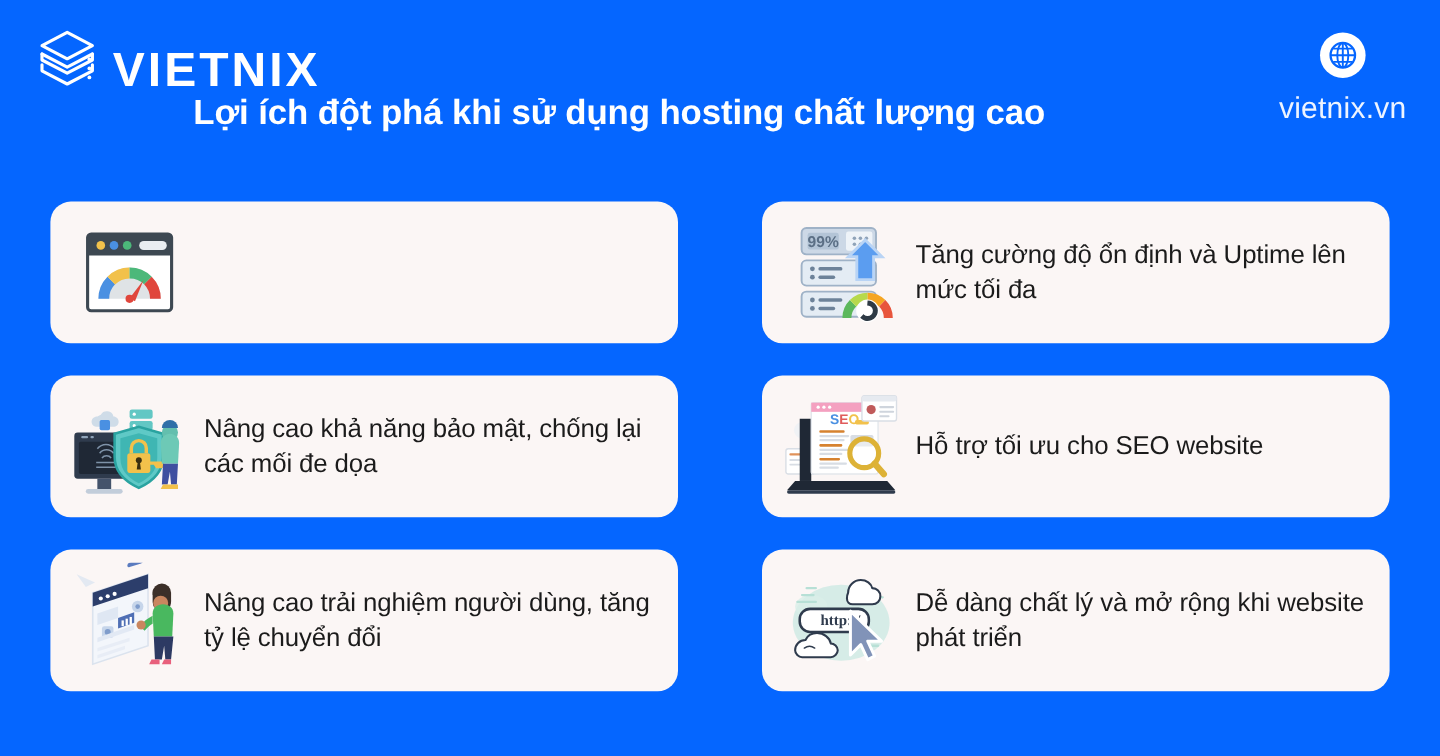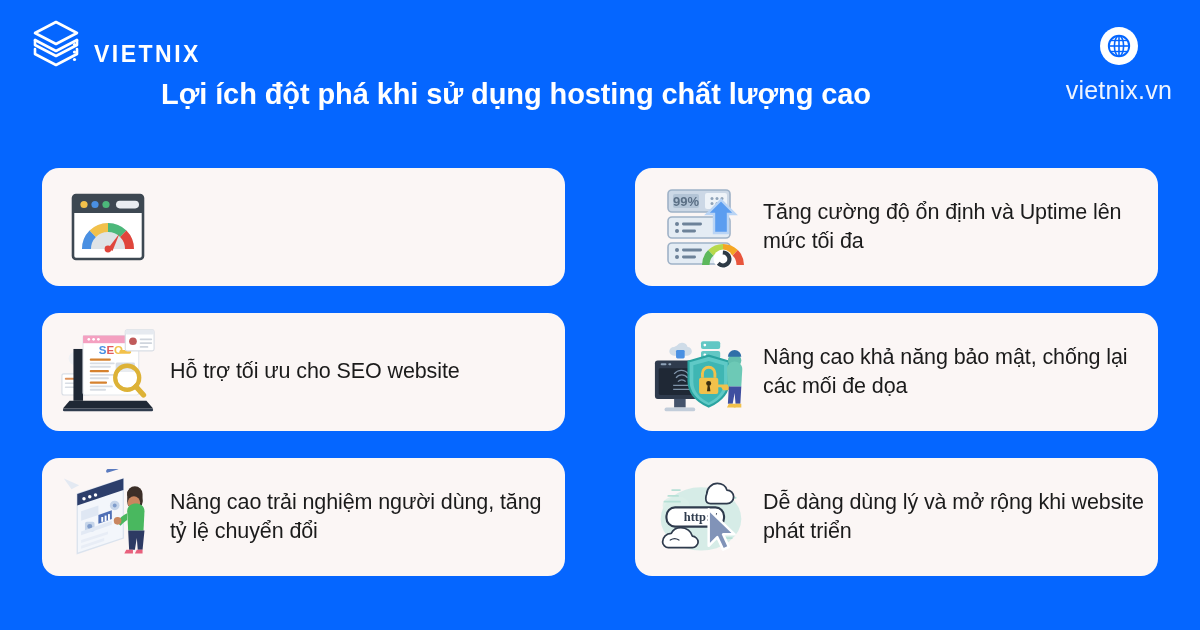--- a/index.html
+++ b/index.html
@@ -10,21 +10,21 @@
     overflow:hidden;
     position:relative;
   }
 
   
   .header { position:absolute; top:0; left:0; width:1200px; height:78px; }
 
   .brand { position:absolute; left:30px; top:18px; display:flex; align-items:center; gap:12px; }
   .brand-mark { width:52px; height:52px; display:block; }
   .brand-word {
-    color:#ffffff; font-size:23px; font-weight:700;
+    color:#ffffff; font-size:40px; font-weight:700;
     letter-spacing:2.5px; line-height:1;margin-top:21px;
   }
 
   .site { position:absolute; right:28px; top:27px; display:flex; align-items:center; gap:11px;flex-direction:column; }
   .globe-wrap {
     width:38px; height:38px; border-radius:50%;
     background:#ffffff; display:flex; align-items:center; justify-content:center;
   }
   .site-url { color:#eef4ff; font-size:25px; font-weight:400; letter-spacing:.2px; }
 
@@ -163,79 +163,20 @@
         <circle cx="68" cy="78" r="9.5" fill="#ffffff"></circle>
         <path d="M68 69.5a8.5 8.5 0 11-6.2 14.3l5.5-5.8z" fill="#2e3a45"></path>
         <circle cx="68" cy="78" r="4.4" fill="#ffffff"></circle>
       </svg>
     </span>
     <span class="card-label">Tăng cường độ ổn định và Uptime lên mức tối đa</span>
   </div>
 
   <div class="card">
     <span class="card-icon">
-      <svg width="100" height="92" viewBox="0 0 100 92">
-        <circle cx="16" cy="32" r="7" fill="#f0f2f5"></circle>
-
-        <rect x="2" y="48" width="30" height="22" rx="2" fill="#ffffff" stroke="#d9dee5" stroke-width="1.2"></rect>
-        <rect x="5" y="52" width="16" height="2" rx="1" fill="#e0925a"></rect>
-        <rect x="5" y="57" width="22" height="1.6" rx=".8" fill="#d8dde4"></rect>
-        <rect x="5" y="61" width="18" height="1.6" rx=".8" fill="#d8dde4"></rect>
-        <path d="M23 63l7 4-3 .5-1 3z" fill="#3b5c8c"></path>
-
-        <rect x="14" y="22" width="10" height="54" fill="#1f2835"></rect>
-
-        <rect x="24" y="8" width="58" height="62" rx="2" fill="#ffffff" stroke="#e3e7ec" stroke-width="1.2"></rect>
-        <rect x="24" y="8" width="58" height="8" fill="#f4a0c0"></rect>
-        <g fill="#ffffff">
-            <circle cx="30" cy="12" r="1.4"></circle>
-            <circle cx="35" cy="12" r="1.4"></circle>
-            <circle cx="40" cy="12" r="1.4"></circle>
-          </g>
-        <text x="53" y="27" font-family="'Liberation Sans',sans-serif" font-size="12" font-weight="700" text-anchor="middle">
-          <tspan fill="#4a90e2">S</tspan><tspan fill="#e05c5c">E</tspan><tspan fill="#f2c14b">O</tspan>
-        </text>
-        <rect x="62" y="23" width="12" height="4" rx="1.5" fill="#f2c14b"></rect>
-        <g fill="#d6822f">
-            <rect x="31" y="32" width="22" height="2.2" rx="1"></rect>
-            <rect x="31" y="44" width="20" height="2.2" rx="1"></rect>
-            <rect x="31" y="56" width="18" height="2.2" rx="1"></rect>
-          </g>
-        <g fill="#d8dde4">
-          <rect x="31" y="36" width="26" height="2" rx="1"></rect>
-            <rect x="31" y="39.5" width="22" height="2" rx="1"></rect>
-          <rect x="31" y="48" width="26" height="2" rx="1"></rect>
-            <rect x="31" y="51.5" width="20" height="2" rx="1"></rect>
-          <rect x="31" y="60" width="24" height="2" rx="1"></rect>
-            <rect x="31" y="63.5" width="17" height="2" rx="1"></rect>
-          <rect x="58" y="36" width="20" height="10" rx="1.5"></rect>
-        </g>
-
-        <rect x="68" y="2" width="30" height="22" rx="2" fill="#ffffff" stroke="#d9dee5" stroke-width="1.2"></rect>
-        <rect x="68" y="2" width="30" height="5" rx="2" fill="#e6eaf0"></rect>
-        <circle cx="76" cy="14" r="4" fill="#c05a5a"></circle>
-        <g fill="#cfd5dd">
-            <rect x="83" y="11" width="13" height="1.8" rx=".9"></rect>
-            <rect x="83" y="15" width="13" height="1.8" rx=".9"></rect>
-            <rect x="83" y="19" width="9" height="1.8" rx=".9"></rect>
-          </g>
-
-        <circle cx="70" cy="52" r="12.5" fill="none" stroke="#ddb236" stroke-width="4.5"></circle>
-        <circle cx="70" cy="52" r="10" fill="#ffffff" opacity=".45"></circle>
-        <path d="M79 61l8 9" stroke="#ddb236" stroke-width="5.5" stroke-linecap="round"></path>
-
-        <path d="M10 76h80l7 8H3z" fill="#1f2835"></path>
-        <rect x="3" y="84" width="94" height="3" rx="1.5" fill="#2f3b4d"></rect>
-      </svg>
-    </span>
-    <span class="card-label">Hỗ trợ tối ưu cho SEO website</span>
-  </div>
-
-  <div class="card">
-    <span class="card-icon">
       <svg width="100" height="96" viewBox="0 0 100 96">
 
         <path d="M22 22c-3 0-5 2-5 4.5s2 4.5 5 4.5h14c2.5 0 4.5-2 4.5-4.5S38.5 22 36 22a6 6 0 00-11-1.5z" fill="#cfdce8"></path>
         <rect x="24" y="25" width="9" height="9" rx="1.5" fill="#4a90e2"></rect>
         <rect x="50" y="16" width="20" height="8" rx="2" fill="#62c7c4"></rect>
         <rect x="50" y="26" width="20" height="8" rx="2" fill="#62c7c4"></rect>
         <circle cx="54" cy="20" r="1.4" fill="#ffffff"></circle>
           <circle cx="54" cy="30" r="1.4" fill="#ffffff"></circle>
 
         <rect x="2" y="36" width="52" height="40" rx="3" fill="#2f3b4d"></rect>
@@ -266,20 +207,79 @@
         <path d="M79 63h13l-1 18h-5l-1-11-2 11h-5z" fill="#3f4fa0"></path>
         <path d="M79 81h7v4h-9z" fill="#f2c14b"></path>
         <path d="M86 81h6v4h-8z" fill="#f2c14b"></path>
       </svg>
     </span>
     <span class="card-label">Nâng cao khả năng bảo mật, chống lại các mối đe dọa</span>
   </div>
 
   <div class="card">
     <span class="card-icon">
+      <svg width="100" height="92" viewBox="0 0 100 92">
+        <circle cx="16" cy="32" r="7" fill="#f0f2f5"></circle>
+
+        <rect x="2" y="48" width="30" height="22" rx="2" fill="#ffffff" stroke="#d9dee5" stroke-width="1.2"></rect>
+        <rect x="5" y="52" width="16" height="2" rx="1" fill="#e0925a"></rect>
+        <rect x="5" y="57" width="22" height="1.6" rx=".8" fill="#d8dde4"></rect>
+        <rect x="5" y="61" width="18" height="1.6" rx=".8" fill="#d8dde4"></rect>
+        <path d="M23 63l7 4-3 .5-1 3z" fill="#3b5c8c"></path>
+
+        <rect x="14" y="22" width="10" height="54" fill="#1f2835"></rect>
+
+        <rect x="24" y="8" width="58" height="62" rx="2" fill="#ffffff" stroke="#e3e7ec" stroke-width="1.2"></rect>
+        <rect x="24" y="8" width="58" height="8" fill="#f4a0c0"></rect>
+        <g fill="#ffffff">
+            <circle cx="30" cy="12" r="1.4"></circle>
+            <circle cx="35" cy="12" r="1.4"></circle>
+            <circle cx="40" cy="12" r="1.4"></circle>
+          </g>
+        <text x="53" y="27" font-family="'Liberation Sans',sans-serif" font-size="12" font-weight="700" text-anchor="middle">
+          <tspan fill="#4a90e2">S</tspan><tspan fill="#e05c5c">E</tspan><tspan fill="#f2c14b">O</tspan>
+        </text>
+        <rect x="62" y="23" width="12" height="4" rx="1.5" fill="#f2c14b"></rect>
+        <g fill="#d6822f">
+            <rect x="31" y="32" width="22" height="2.2" rx="1"></rect>
+            <rect x="31" y="44" width="20" height="2.2" rx="1"></rect>
+            <rect x="31" y="56" width="18" height="2.2" rx="1"></rect>
+          </g>
+        <g fill="#d8dde4">
+          <rect x="31" y="36" width="26" height="2" rx="1"></rect>
+            <rect x="31" y="39.5" width="22" height="2" rx="1"></rect>
+          <rect x="31" y="48" width="26" height="2" rx="1"></rect>
+            <rect x="31" y="51.5" width="20" height="2" rx="1"></rect>
+          <rect x="31" y="60" width="24" height="2" rx="1"></rect>
+            <rect x="31" y="63.5" width="17" height="2" rx="1"></rect>
+          <rect x="58" y="36" width="20" height="10" rx="1.5"></rect>
+        </g>
+
+        <rect x="68" y="2" width="30" height="22" rx="2" fill="#ffffff" stroke="#d9dee5" stroke-width="1.2"></rect>
+        <rect x="68" y="2" width="30" height="5" rx="2" fill="#e6eaf0"></rect>
+        <circle cx="76" cy="14" r="4" fill="#c05a5a"></circle>
+        <g fill="#cfd5dd">
+            <rect x="83" y="11" width="13" height="1.8" rx=".9"></rect>
+            <rect x="83" y="15" width="13" height="1.8" rx=".9"></rect>
+            <rect x="83" y="19" width="9" height="1.8" rx=".9"></rect>
+          </g>
+
+        <circle cx="70" cy="52" r="12.5" fill="none" stroke="#ddb236" stroke-width="4.5"></circle>
+        <circle cx="70" cy="52" r="10" fill="#ffffff" opacity=".45"></circle>
+        <path d="M79 61l8 9" stroke="#ddb236" stroke-width="5.5" stroke-linecap="round"></path>
+
+        <path d="M10 76h80l7 8H3z" fill="#1f2835"></path>
+        <rect x="3" y="84" width="94" height="3" rx="1.5" fill="#2f3b4d"></rect>
+      </svg>
+    </span>
+    <span class="card-label">Hỗ trợ tối ưu cho SEO website</span>
+  </div>
+
+  <div class="card">
+    <span class="card-icon">
       <svg width="100" height="96" viewBox="0 0 100 96">
         <path d="M4 8l16 7-8 4z" fill="#e3e9f2"></path>
 
         <path d="M18 24L66 8v62L18 86z" fill="#f3f6fb" stroke="#dbe3ee" stroke-width="1.4"></path>
         <path d="M18 24L66 8v12L18 36z" fill="#2c3e6b"></path>
         <g fill="#ffffff">
             <circle cx="25" cy="29" r="1.8"></circle>
             <circle cx="31" cy="27" r="1.8"></circle>
             <circle cx="37" cy="25" r="1.8"></circle>
           </g>
@@ -333,16 +333,16 @@
 
         <path d="M10 72c0-5 4-9 9-9 2-4 6-6 10-6 6 0 11 4 12 9 3 0 6 3 6 6s-3 6-6 6H16c-3 0-6-3-6-6z" fill="#ffffff" stroke="#2f3b4d" stroke-width="1.8" stroke-linejoin="round"></path>
         <path d="M18 70c3-2 6-2 9 0" fill="none" stroke="#2f3b4d" stroke-width="1.3" stroke-linecap="round"></path>
 
         <rect x="14" y="36" width="60" height="20" rx="9" fill="#ffffff" stroke="#2f3b4d" stroke-width="2.2"></rect>
         <text x="32" y="50" font-family="'Liberation Serif',serif" font-size="13" font-weight="700" fill="#2f3b4d">http://</text>
 
         <path d="M58 38 L58 76 L67 67 L73 80 L79 77 L73 64 L85 64 Z" fill="#8193b8" stroke="#ffffff" stroke-width="2.6" stroke-linejoin="round"></path>
       </svg>
     </span>
-    <span class="card-label">Dễ dàng dùng lý và mở rộng khi website phát triển</span>
+    <span class="card-label">Dễ dàng chất lý và mở rộng khi website phát triển</span>
   </div>
 
 </div>
 
 </body></html>

